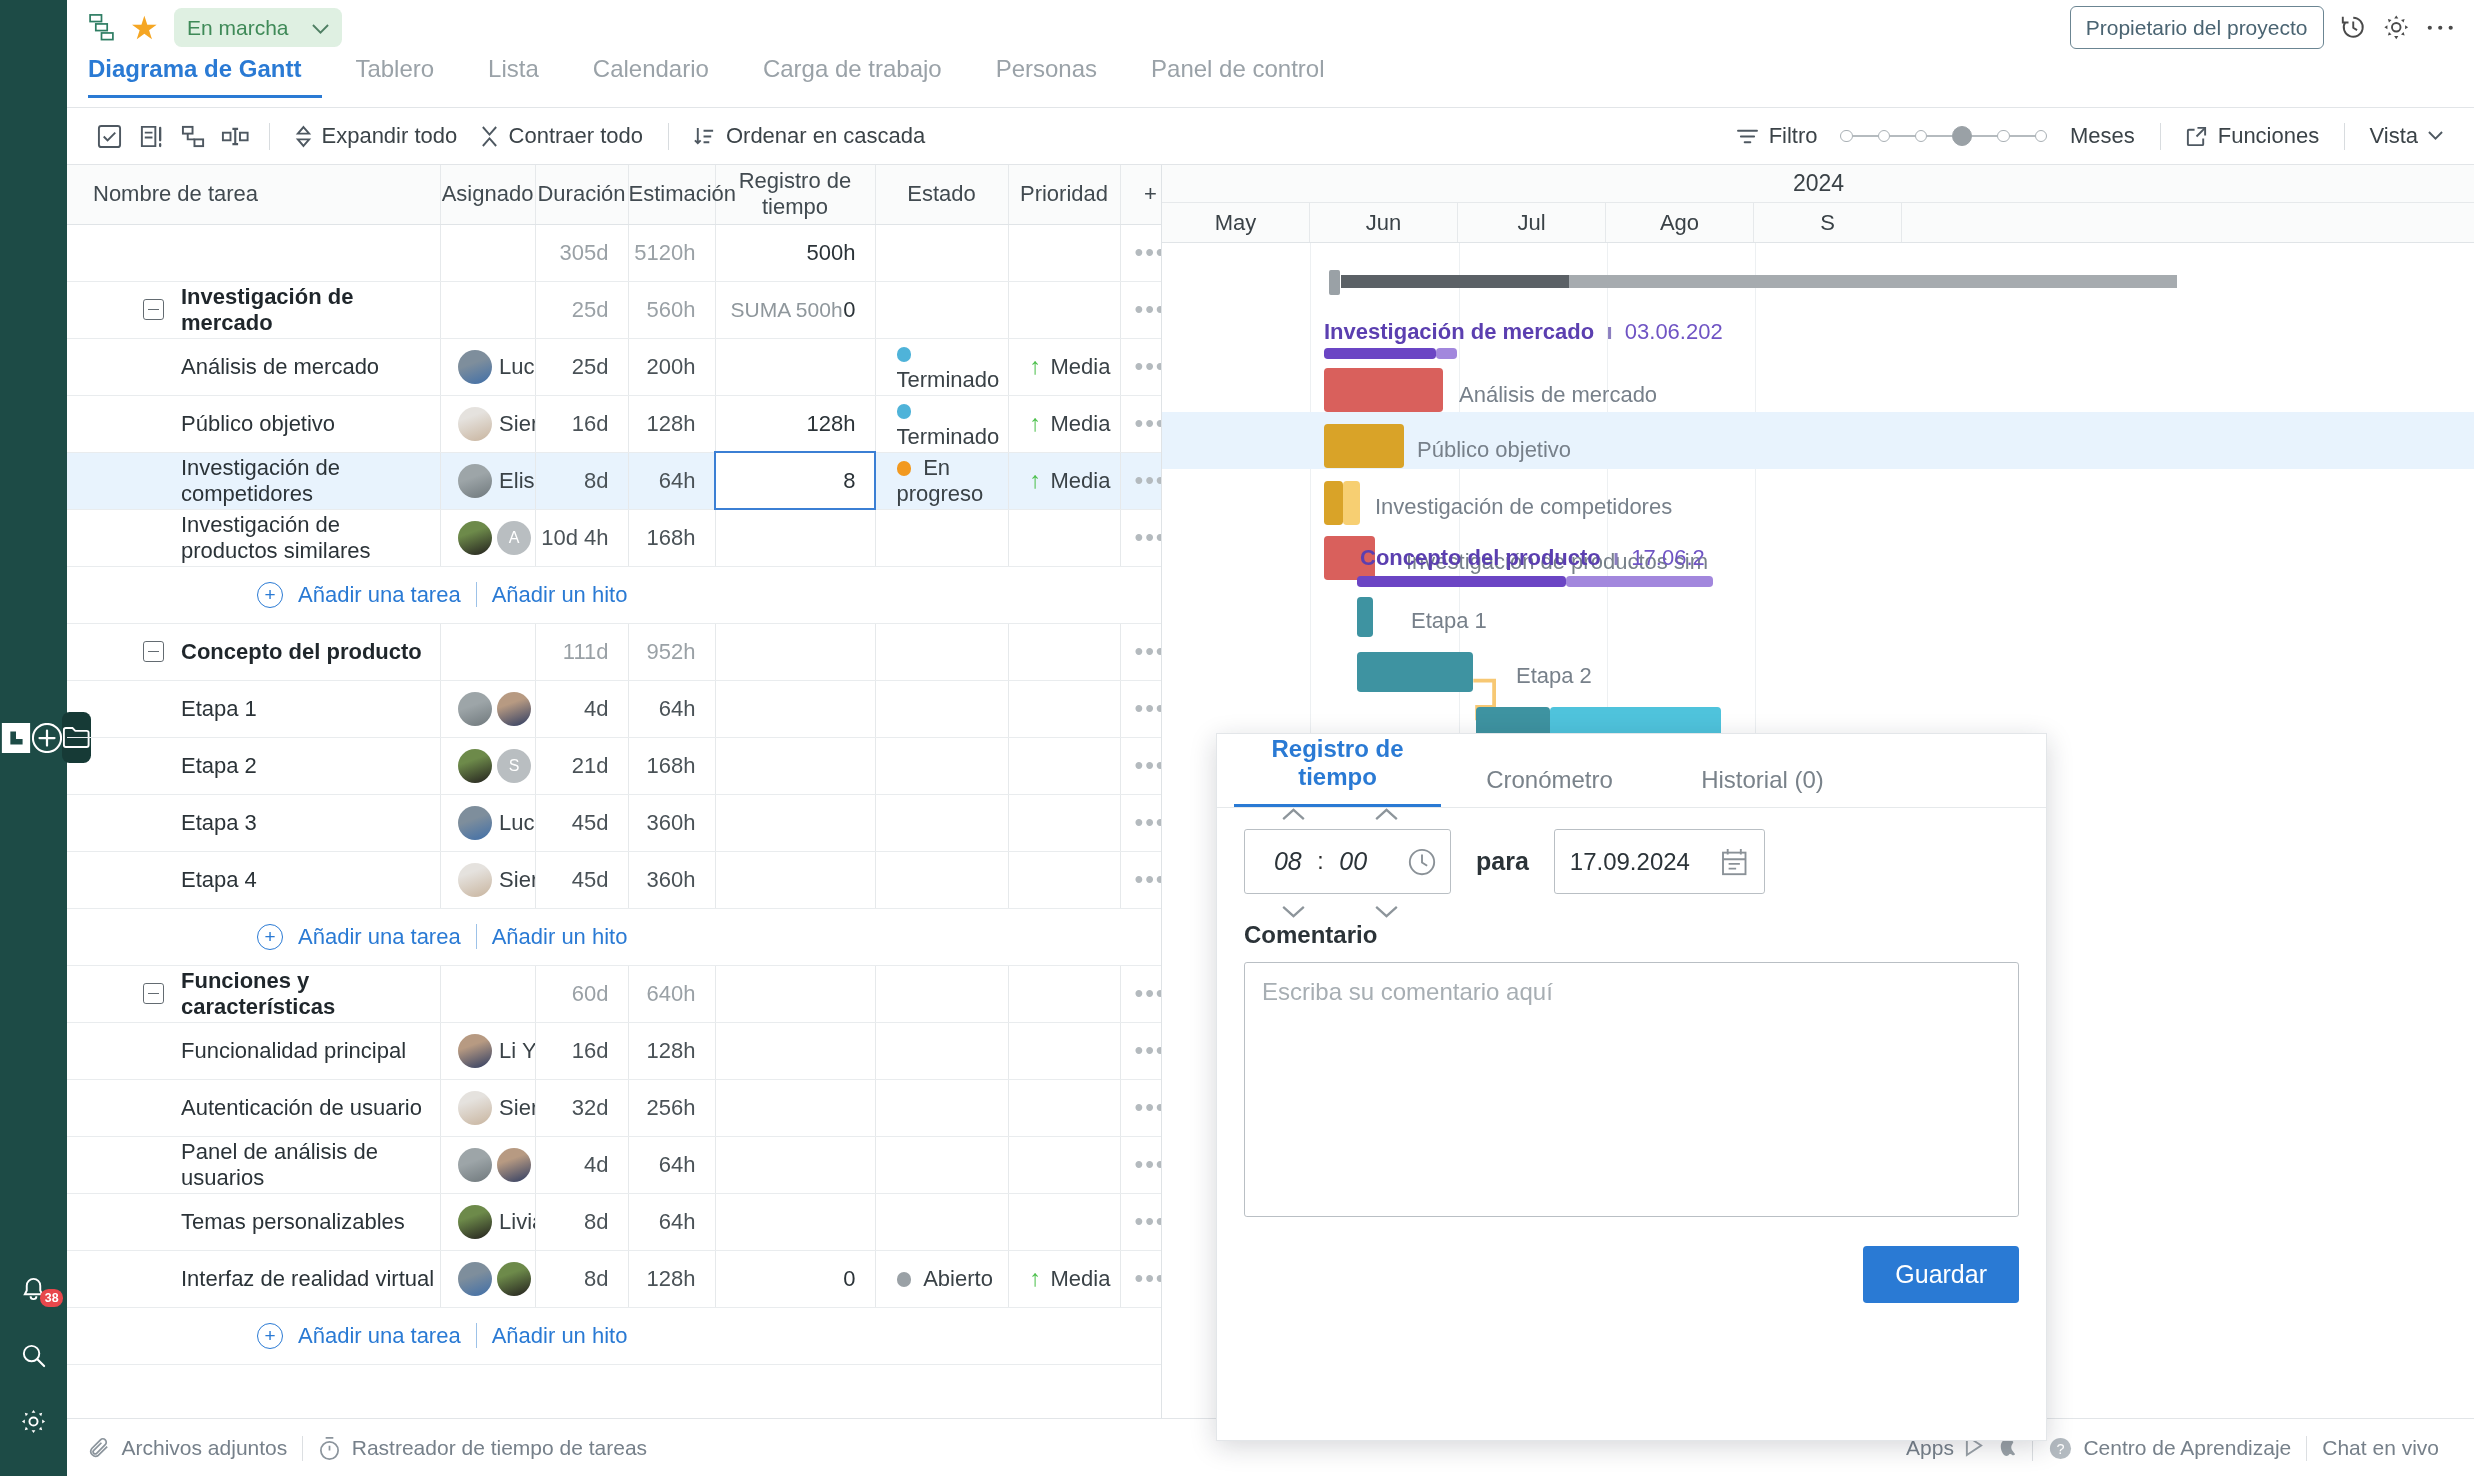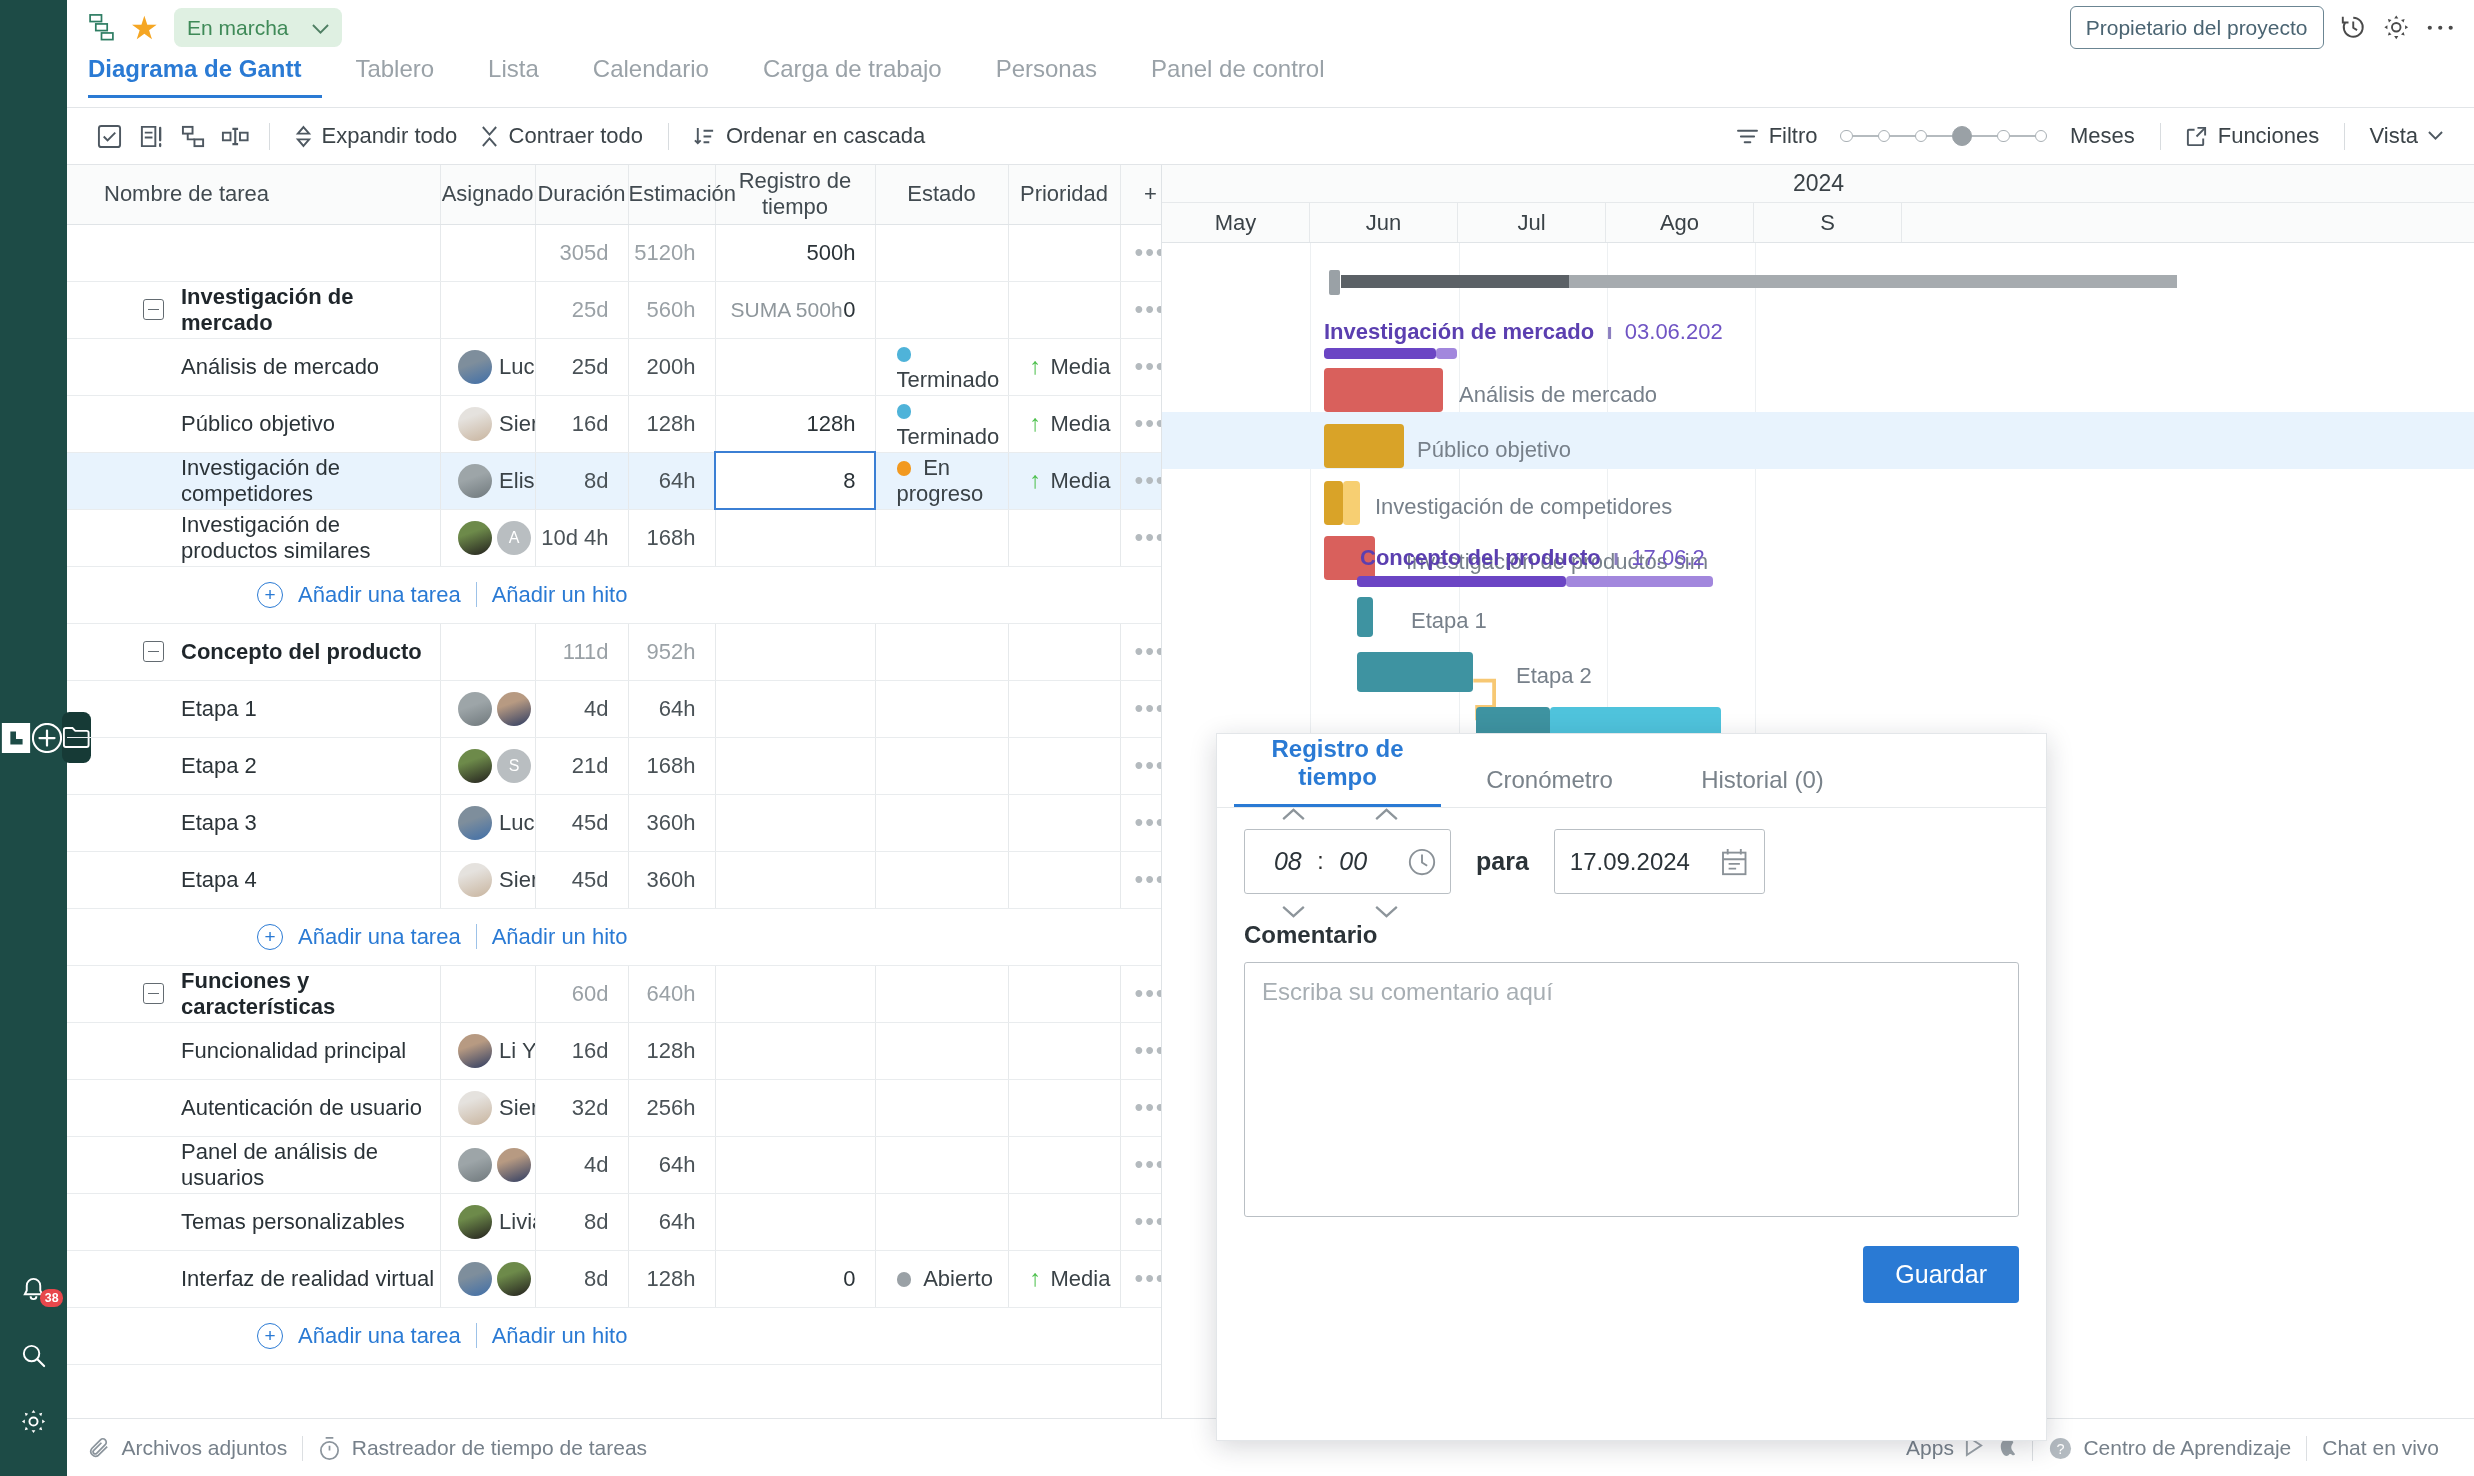--- a/index.html
+++ b/index.html
@@ -91,21 +91,21 @@
   table.tg th { background:#fafbfb; color:#414a50; font-size:22px; height:59px;
                 border-bottom:1px solid #e0e4e7; }
   .c-name   { width:373px; }
   .c-assign { width:95px; }
   .c-dur    { width:93px; }
   .c-est    { width:87px; }
   .c-time   { width:160px; }
   .c-state  { width:133px; }
   .c-prio   { width:112px; }
   .c-plus   { width:61px; }
-  th.c-name { text-align:left; padding-left:37px; }
+  th.c-name { text-align:left; padding-left:26px; }
   th.c-assign, th.c-state, th.c-prio { text-align:center; }
   th.c-dur, th.c-est, th.c-time { text-align:center; }
   th.c-plus { text-align:center; color:#9aa2a8; font-size:28.5px; }
 
   td.nm { padding-left:27px; font-size:22px; color:#2b3338; }
   td.nm .ind1 { padding-left:87px; display:block; }
   td.nm .grp  { display:flex; align-items:center; gap:17px; padding-left:49px;
                 font-weight:bold; color:#1f262b; }
   .collapse-box { width:21px; height:21px; border:1.5px solid #636b71; border-radius:2.9px;
                   display:flex; align-items:center; justify-content:center; flex:0 0 21px; }

